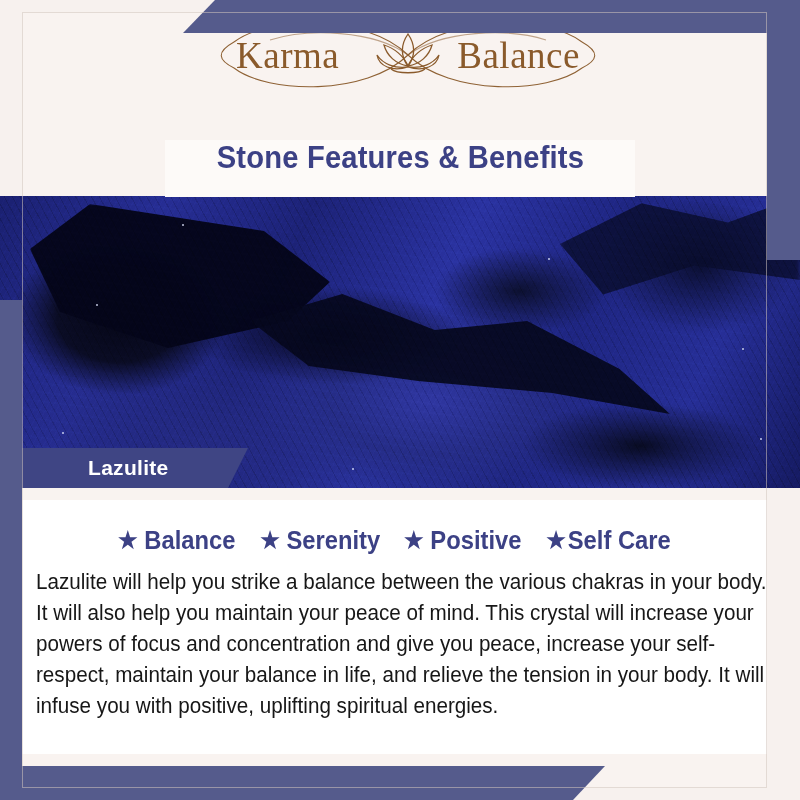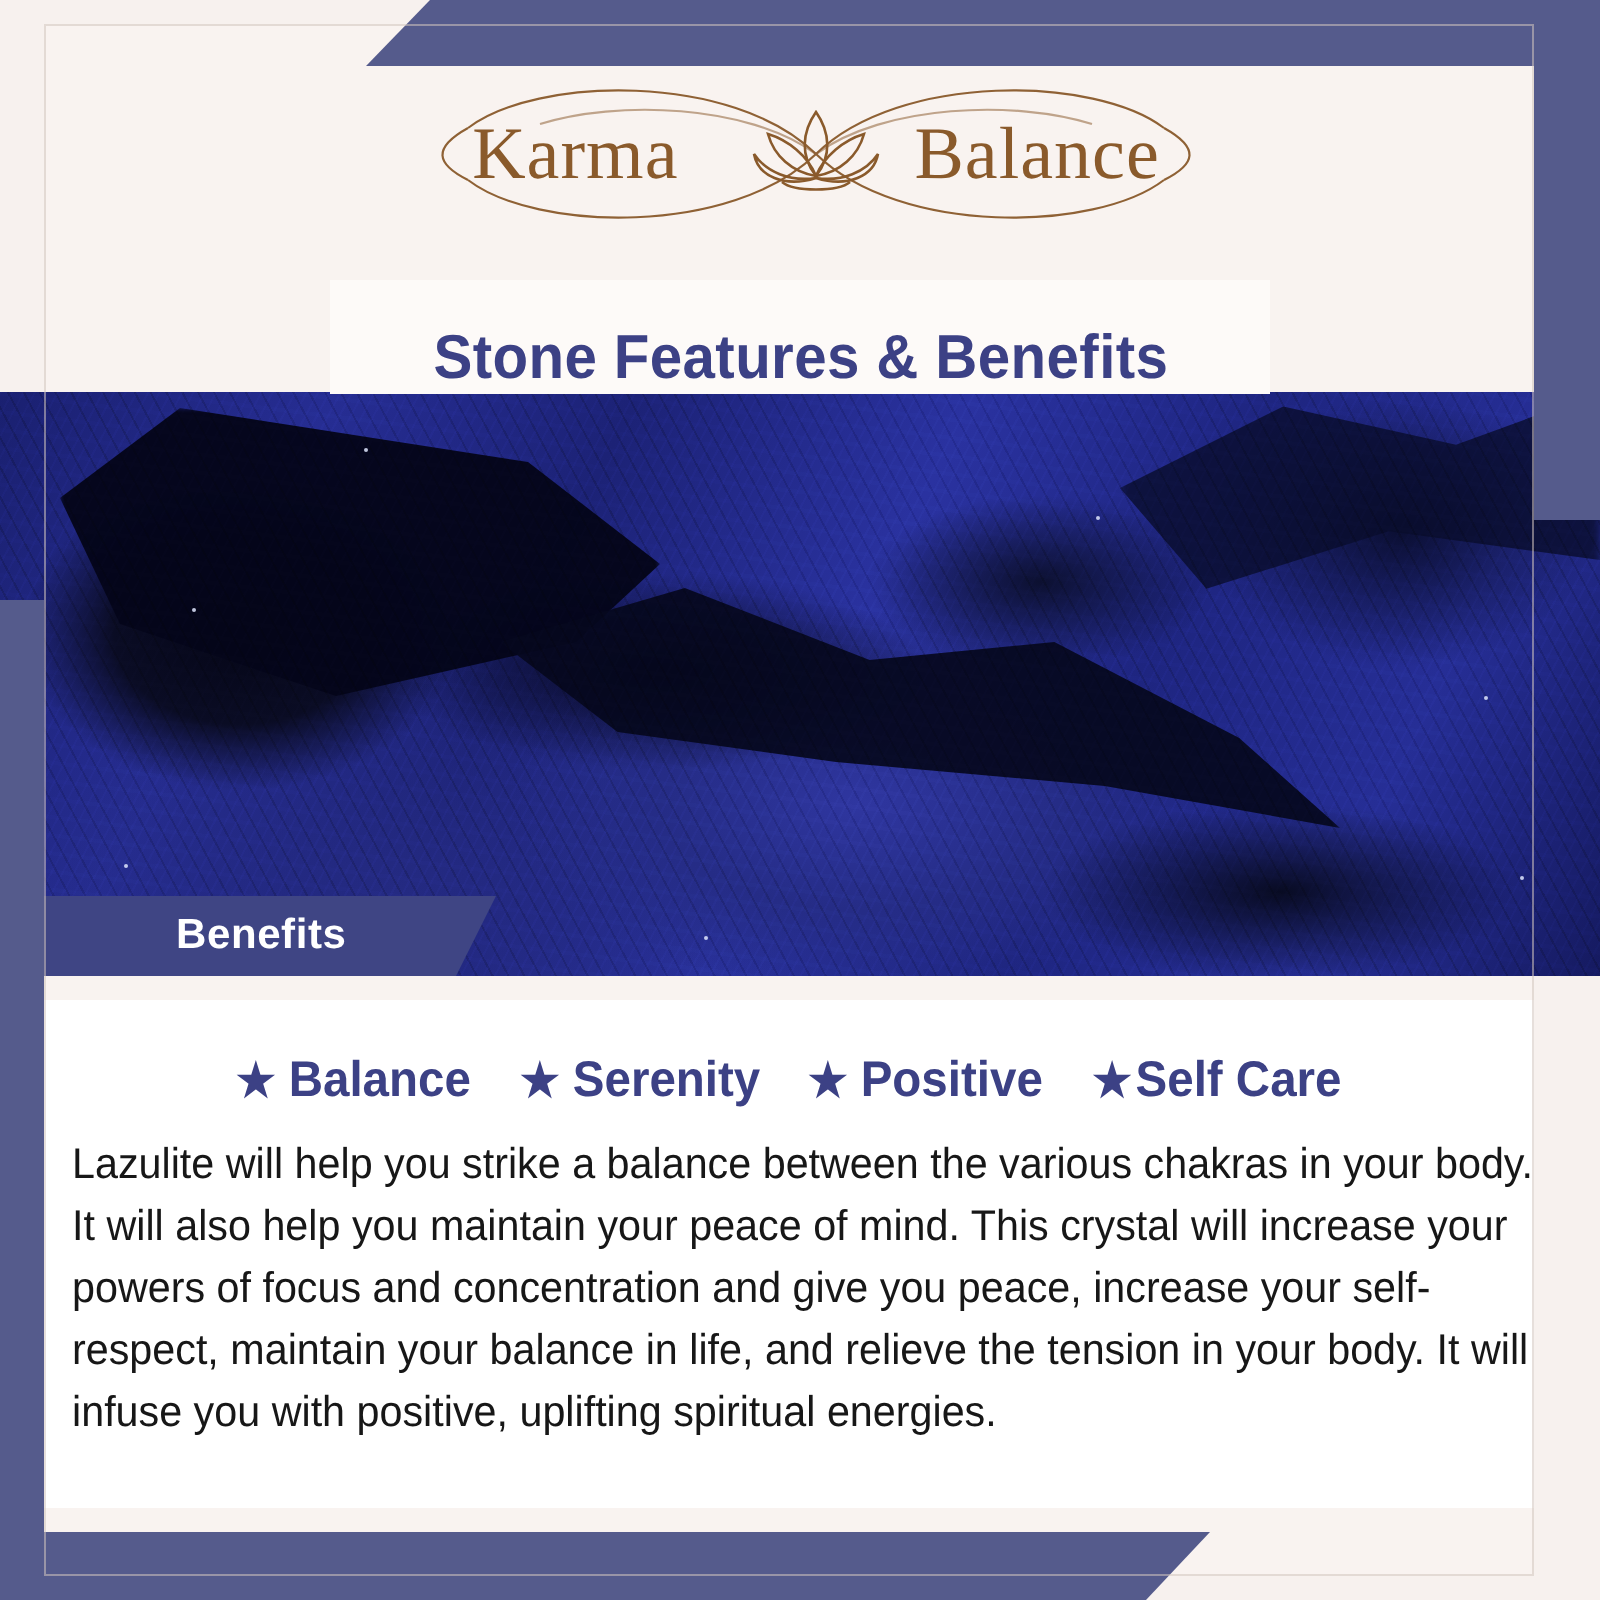--- a/index.html
+++ b/index.html
@@ -34,37 +34,37 @@
   }
 
   
   .cream{
     position:absolute;left:22px;top:12px;right:33px;bottom:12px;
     background:#f9f3f0;
   }
 
   
   .logo-wrap{
-    position:absolute;left:0;right:0;top:34px;height:86px;
+    position:absolute;left:0;right:0;top:12px;height:86px;
     display:flex;align-items:center;justify-content:center;padding-left:16px;
   }
   .logo{position:relative;width:420px;height:86px;}
   .logo svg{position:absolute;left:0;top:0;}
   .logo-text{
     position:absolute;top:0;left:0;width:420px;height:86px;
     display:flex;align-items:center;justify-content:center;gap:118px;
     font-family:"Liberation Serif",serif;
     font-size:37px;color:#8a5a2b;letter-spacing:.5px;
   }
 
   
   .title-panel{
     position:absolute;left:165px;top:140px;width:470px;height:57px;
     background:#fdfaf8;
-    display:flex;align-items:flex-end;justify-content:center;
+    display:flex;align-items:flex-start;justify-content:center;
   }
   .title-text{
     font-family:"Liberation Sans Narrow","Liberation Sans",sans-serif;
     font-weight:bold;font-size:31px;color:#3c4185;
     letter-spacing:.2px;transform:scaleX(.94);transform-origin:center;
     white-space:nowrap;
   }
 
   
   .photo{
@@ -160,21 +160,21 @@
     <span class="speck" style="left:182px;top:28px;"></span>
     <span class="speck" style="left:96px;top:108px;"></span>
     <span class="speck" style="left:548px;top:62px;"></span>
     <span class="speck" style="left:742px;top:152px;"></span>
     <span class="speck" style="left:760px;top:242px;"></span>
     <span class="speck" style="left:62px;top:236px;"></span>
     <span class="speck" style="left:352px;top:272px;"></span>
   </div>
 
   <div class="name-band">
-    <span class="name-text">Benefits</span>
+    <span class="name-text">Lazulite</span>
   </div>
 
   <div class="logo-wrap">
     <div class="logo">
       <svg width="420" height="86" viewBox="0 0 420 86">
         <g fill="none" stroke="#8a5a2b" stroke-width="1.1" opacity=".95">
           <path d="M210 43 C 168 2, 70 4, 36 30"></path>
           <path d="M210 43 C 168 84, 70 82, 36 56"></path>
           <path d="M36 30 C 18 40, 20 48, 36 56"></path>
           <path d="M210 43 C 252 2, 350 4, 384 30"></path>

